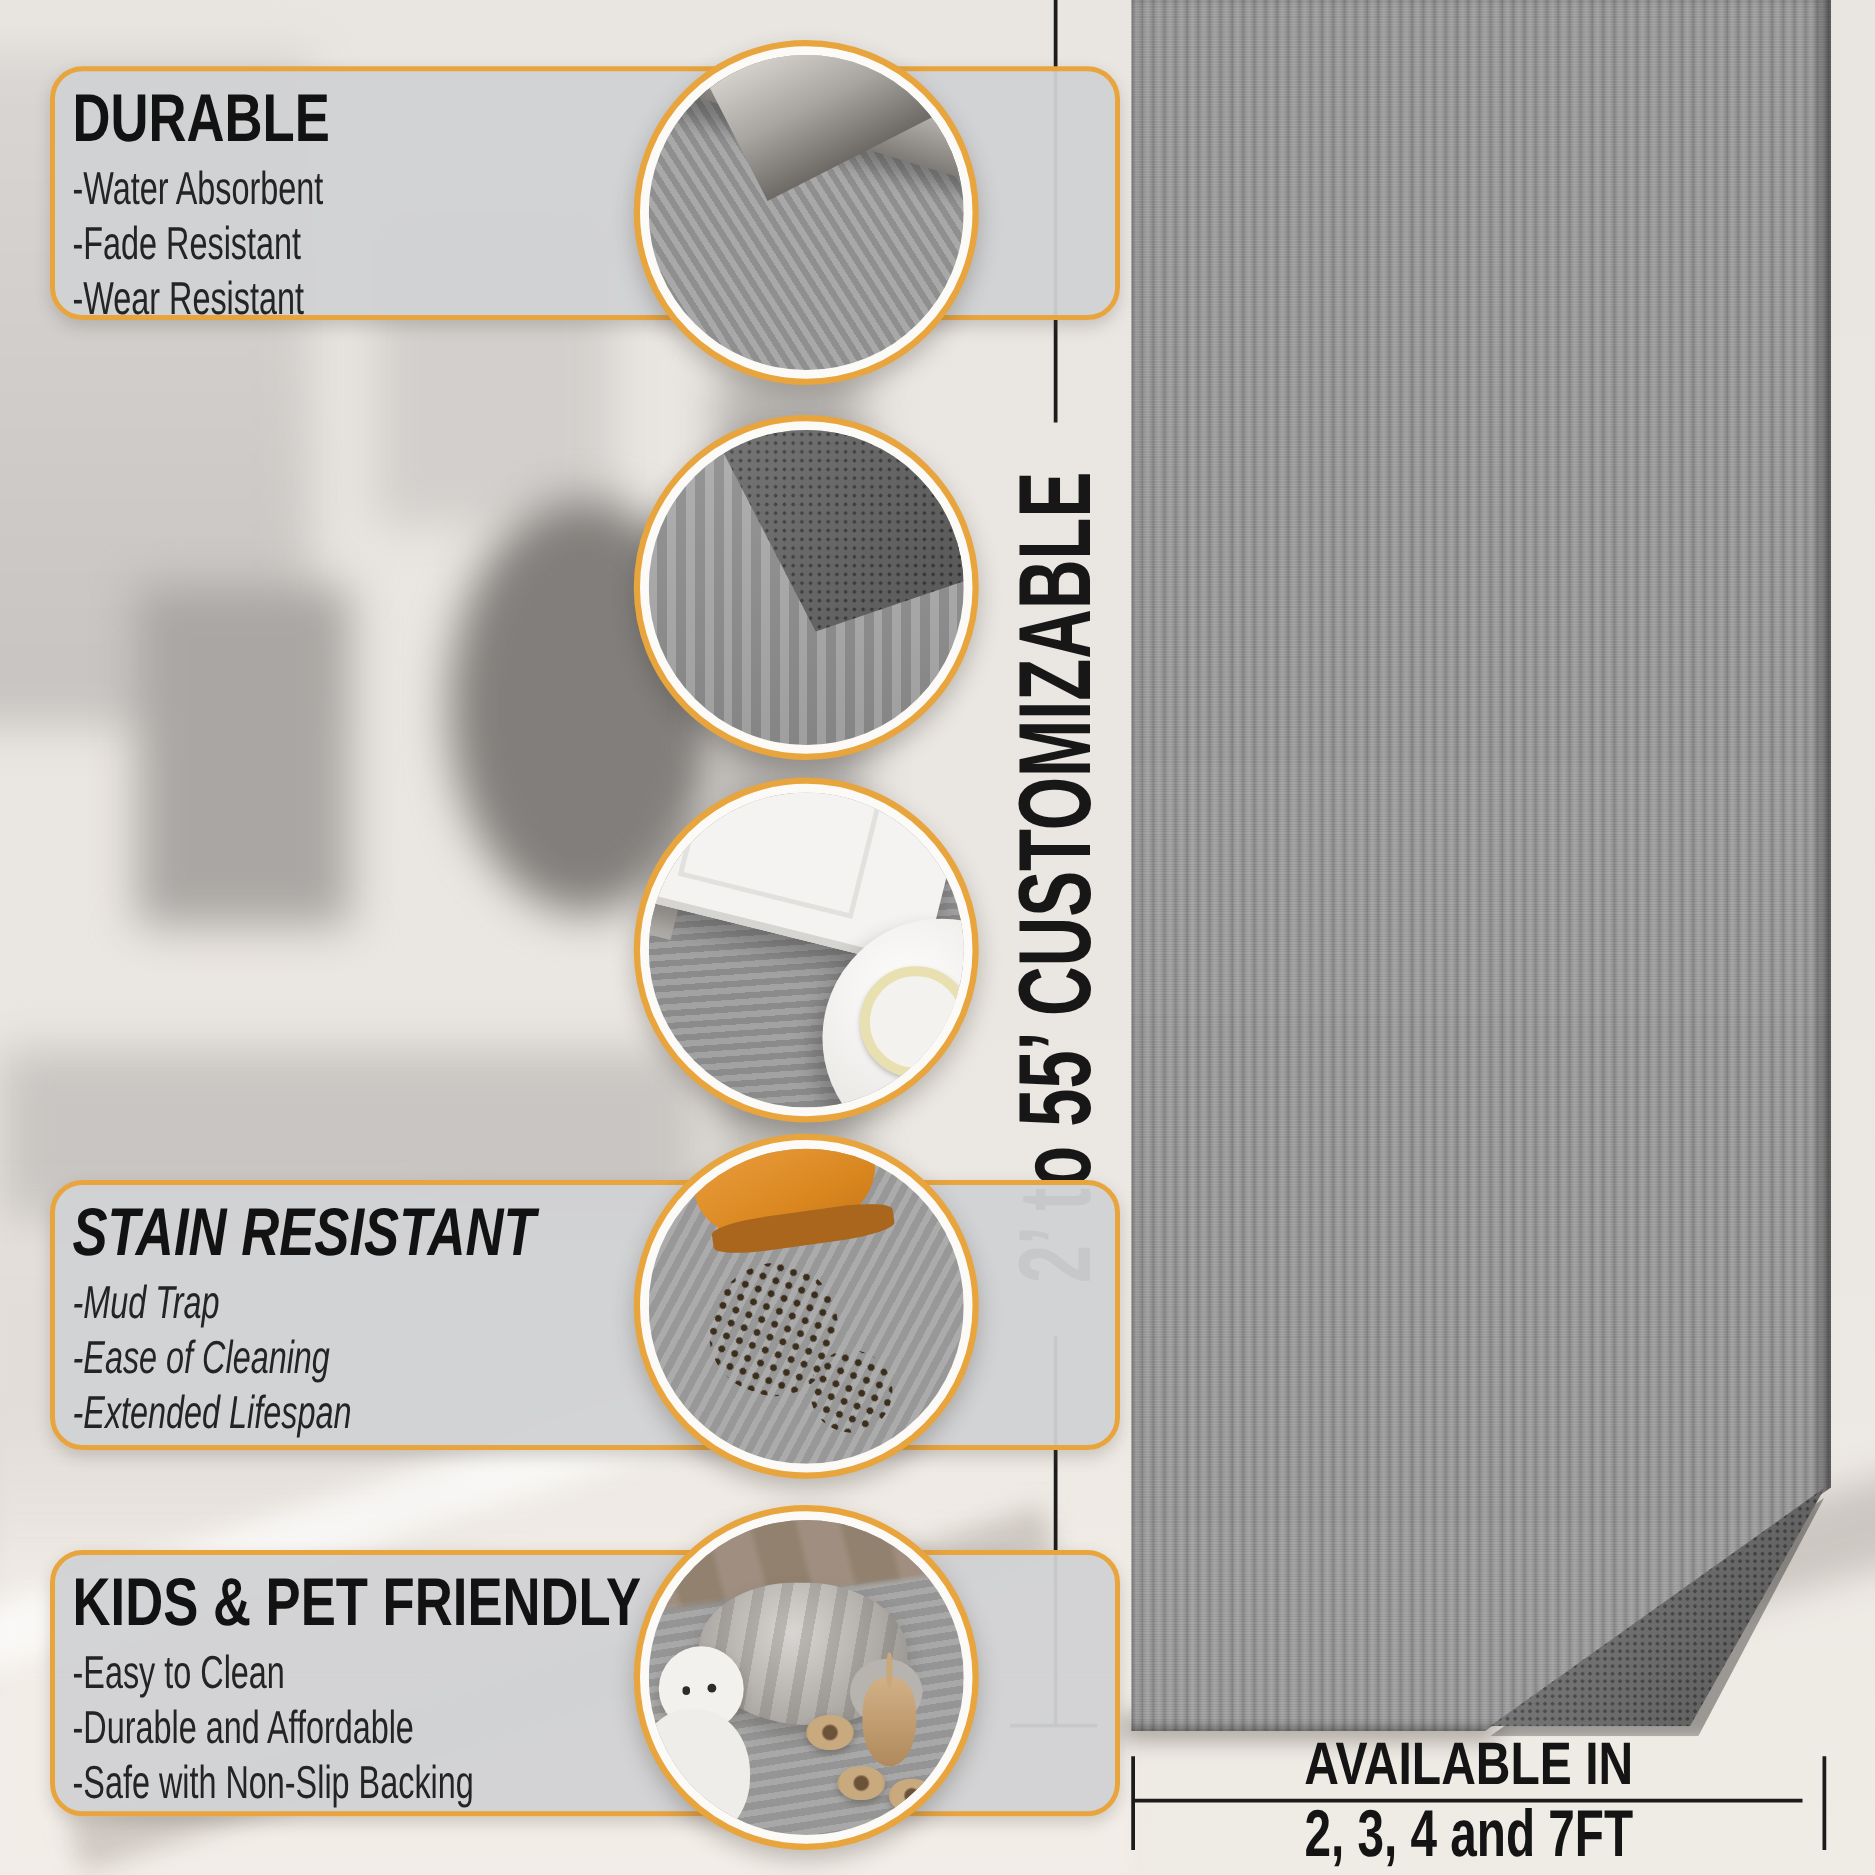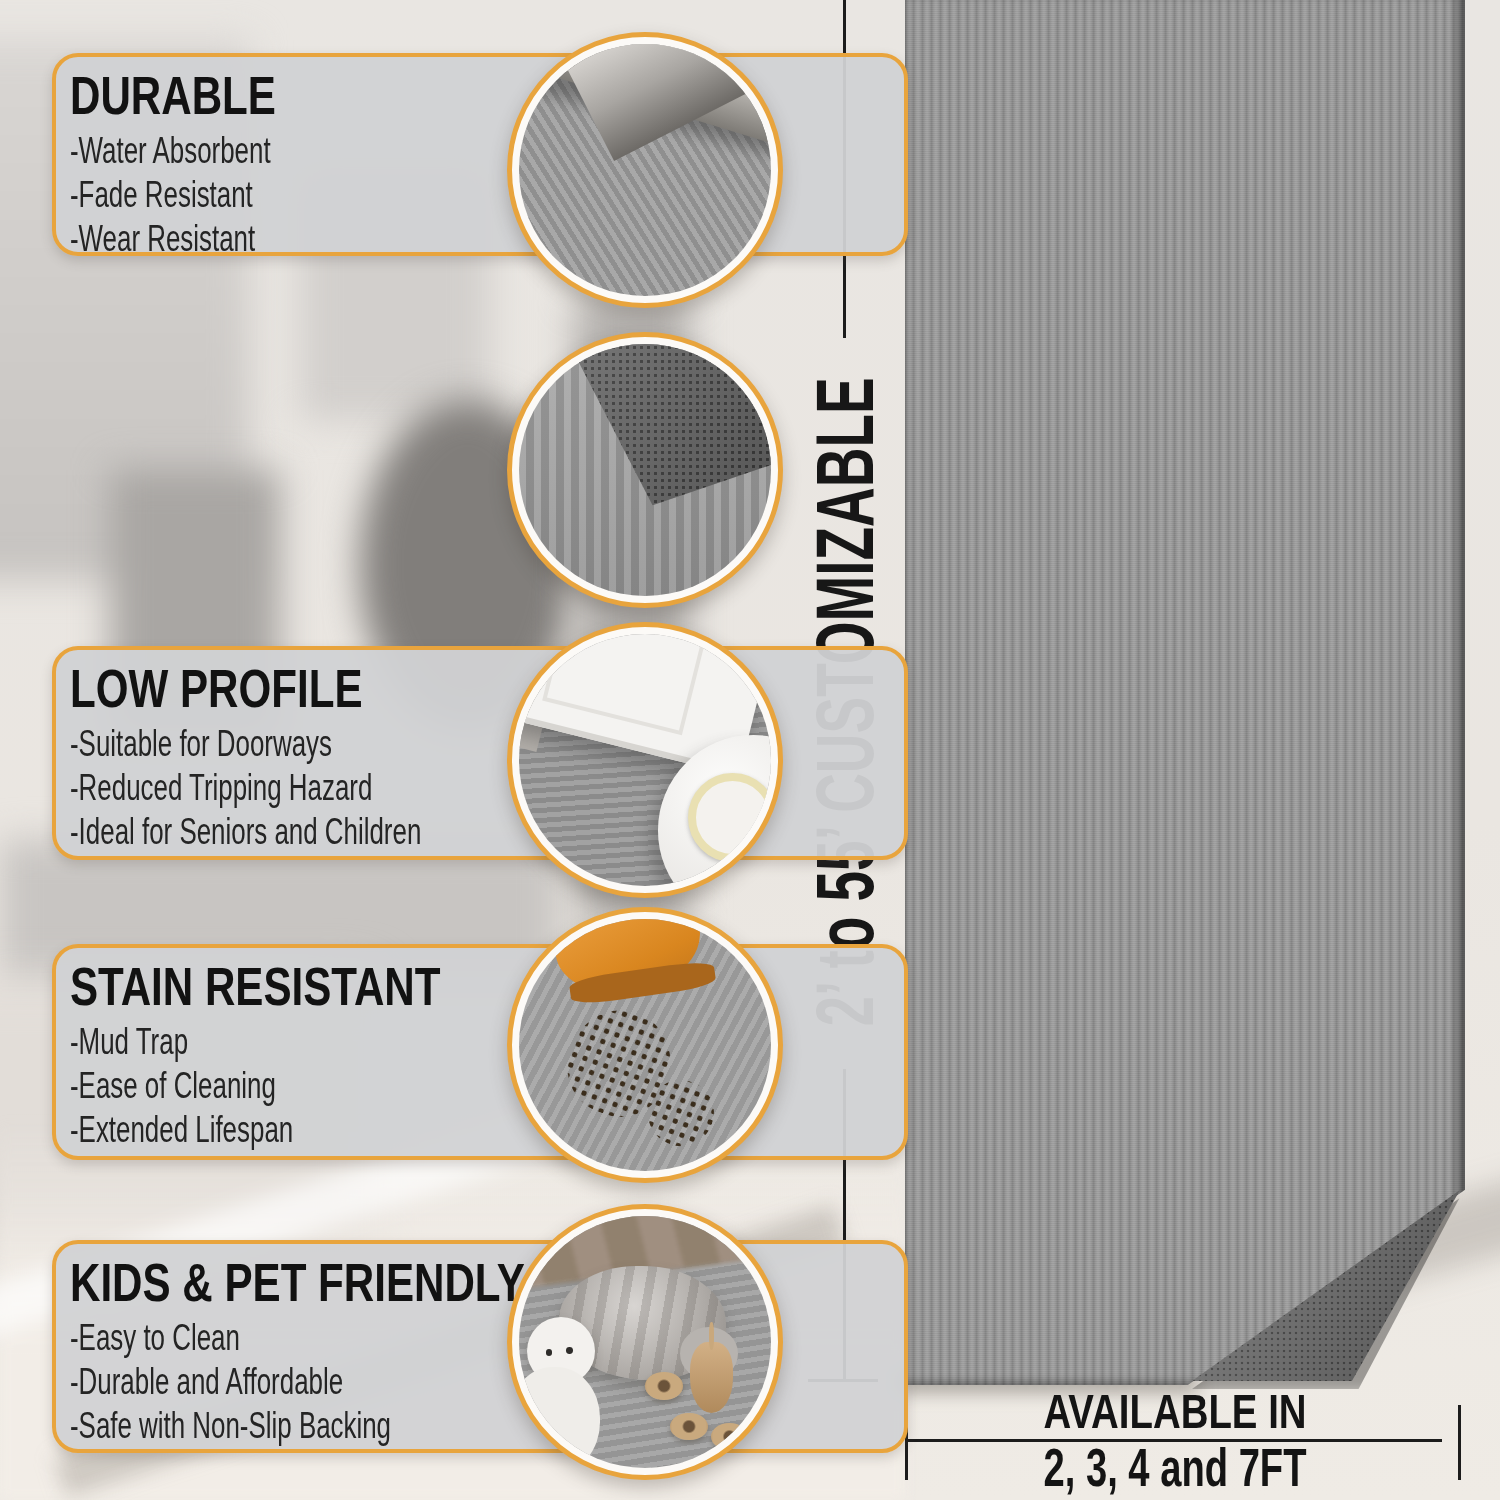--- a/index.html
+++ b/index.html
@@ -54,21 +54,21 @@
   .htickR{left:1458px;top:1405px;width:3px;height:75px;}
 
   .vertical-label{
     position:absolute;left:845px;top:702px;white-space:nowrap;line-height:1;
     font-weight:700;font-size:82px;color:#171717;
     transform:translate(-50%,-50%) rotate(-90deg) scaleX(0.67);
   }
 
   
   .feature-box{
-    position:absolute;left:52px;width:856px;box-sizing:border-box;
+    position:absolute;left:40px;width:856px;box-sizing:border-box;
     border:4px solid var(--accent-orange,#E8A43D);border-radius:26px;
     background:rgba(209,210,212,0.95);
     box-shadow:0 5px 12px rgba(80,75,68,.22);
     padding:10px 16px 0 14px;
   }
   .feature-title{
     display:inline-block;transform:scaleX(0.78);transform-origin:left center;
     font-weight:700;font-size:54px;line-height:1.04;color:#121212;white-space:nowrap;letter-spacing:0;
   }
   .feature-bullets{transform:scaleX(0.70);transform-origin:left top;margin-top:6px;}
@@ -181,30 +181,22 @@
   <div class="feature-box" style="top:53px;height:203px;">
     <div class="feature-title">DURABLE</div>
     <div class="feature-bullets">
       <div class="bullet">-Water Absorbent</div>
       <div class="bullet">-Fade Resistant</div>
       <div class="bullet">-Wear Resistant</div>
     </div>
   </div>
 
 
-  <div class="feature-box" style="top:646px;height:214px;">
-    <div class="feature-title">LOW PROFILE</div>
-    <div class="feature-bullets">
-      <div class="bullet">-Suitable for Doorways</div>
-      <div class="bullet">-Reduced Tripping Hazard</div>
-      <div class="bullet">-Ideal for Seniors and Children</div>
-    </div>
-  </div>
-
-  <div class="feature-box" style="top:944px;height:216px;">
+
+  <div class="feature-box" style="top:944px;height:216px;font-style:italic;">
     <div class="feature-title">STAIN RESISTANT</div>
     <div class="feature-bullets">
       <div class="bullet">-Mud Trap</div>
       <div class="bullet">-Ease of Cleaning</div>
       <div class="bullet">-Extended Lifespan</div>
     </div>
   </div>
 
   <div class="feature-box" style="top:1240px;height:213px;">
     <div class="feature-title">KIDS &amp; PET FRIENDLY</div>

